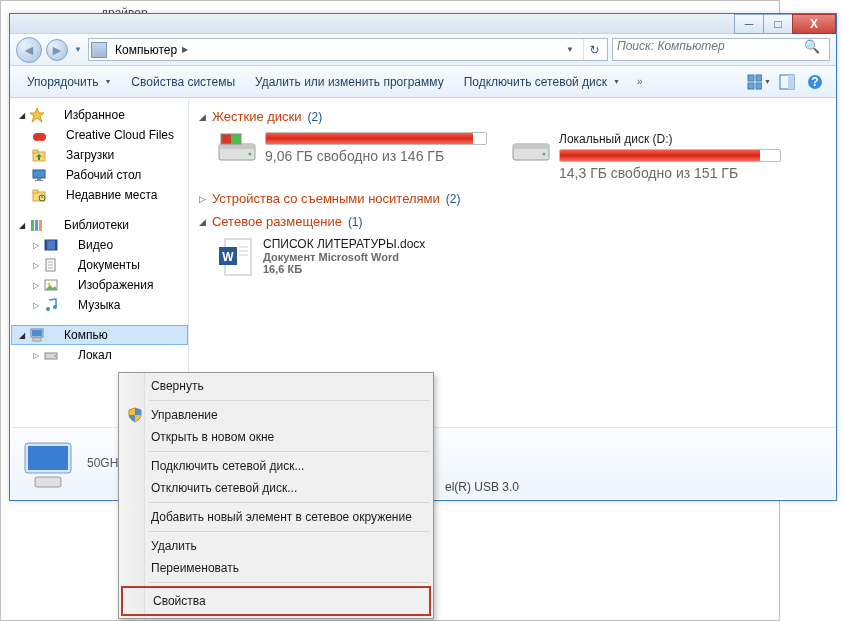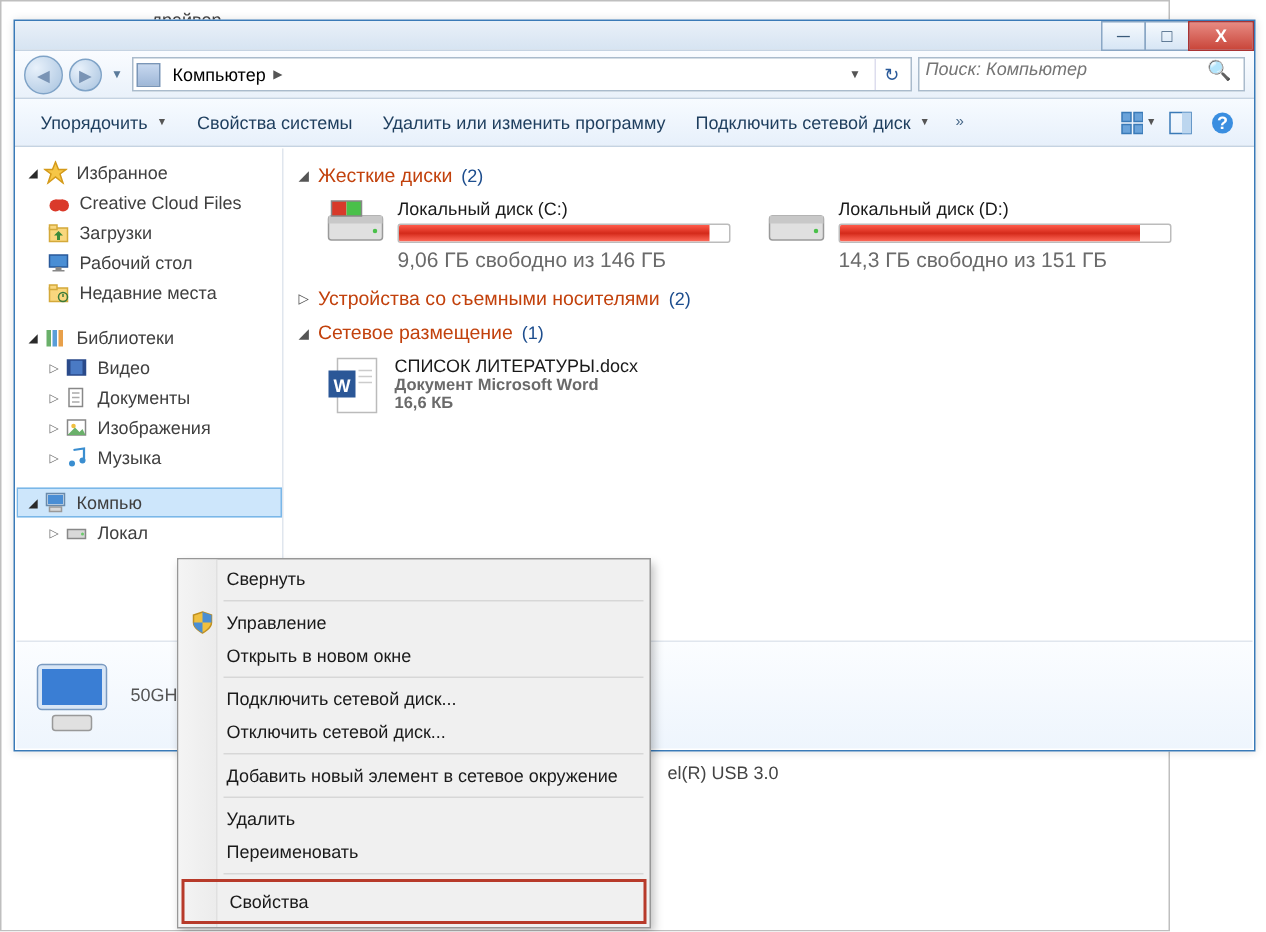--- a/index.html
+++ b/index.html
@@ -38,21 +38,21 @@
 
   .body-area { position: absolute; top: 85px; left: 1px; right: 1px; bottom: 1px; display: flex; background: #fff; }
 
   .nav-pane { width: 178px; border-right: 1px solid #e0e6ee; overflow: hidden; padding: 6px 0; }
   .tree-group { margin-bottom: 10px; }
   .tree-row { display: flex; align-items: center; height: 20px; padding-left: 6px; gap: 2px; white-space: nowrap; overflow: hidden; }
   .tree-row.selected { background: #cde6fb; border: 1px solid #7ab7e8; padding-left: 5px; }
   .tree-tw { width: 10px; font-size: 8px; color: #6a6a6a; text-align: center; }
   .tree-tw.expanded { color: #2a2a2a; }
   .tree-icon { width: 16px; height: 16px; display: inline-flex; align-items: center; justify-content: center; }
-  .tree-label { color: #404040; margin-left: 4px; }
+  .tree-label { color: #000000; margin-left: 17px; }
   .indent-1 { padding-left: 20px; }
 
   .content-pane { flex: 1; padding: 6px 10px; overflow: hidden; }
   .group-header { display: flex; align-items: center; gap: 6px; margin: 4px 0 8px 0; }
   .group-tw { font-size: 9px; color: #555; }
   .group-title { color: #c2410c; font-size: 13px; }
   .group-count { color: #1e4e8e; }
 
   .disk-row { display: flex; gap: 24px; margin-left: 18px; margin-bottom: 10px; }
   .disk-item { display: flex; gap: 8px; width: 270px; align-items: flex-start; }
@@ -315,21 +315,20 @@
         <div class="disk-item">
           <span class="disk-icon"><svg width="40" height="32">
                 <rect x="2" y="12" width="36" height="16" rx="2" fill="#e0e0e0" stroke="#9a9a9a"></rect>
                 <rect x="2" y="12" width="36" height="5" fill="#c8c8c8"></rect>
                 <circle cx="33" cy="22" r="1.5" fill="#4ac04a"></circle>
                 <rect x="4" y="2" width="10" height="10" fill="#d83a2a"></rect>
                 <rect x="14" y="2" width="10" height="10" fill="#4ac04a"></rect>
                 <rect x="4" y="2" width="20" height="10" fill="none" stroke="#888"></rect>
               </svg></span>
           <div class="disk-info">
-            <div class="disk-name">Локальный диск (C:)</div>
             <div class="disk-bar">
                 <div class="disk-fill" style="width:94%"></div>
               </div>
             <div class="disk-free">9,06 ГБ свободно из 146 ГБ</div>
           </div>
         </div>
         <div class="disk-item">
           <span class="disk-icon"><svg width="40" height="32">
                 <rect x="2" y="12" width="36" height="16" rx="2" fill="#e0e0e0" stroke="#9a9a9a"></rect>
                 <rect x="2" y="12" width="36" height="5" fill="#c8c8c8"></rect>
@@ -380,21 +379,21 @@
             <rect x="14" y="40" width="26" height="10" rx="2" fill="#e0e0e0" stroke="#999"></rect>
           </svg></span>
       <div class="details-text">
         <span>50GHz</span>
       </div>
     </div>
 
   </div>
 </div>
 
-<div style="position:absolute; left:445px; top:508px; color:#444; font-size:12px;">el(R) USB 3.0</div>
+<div style="position:absolute; left:445px; top:480px; color:#444; font-size:12px;">el(R) USB 3.0</div>
 
 <div class="context-menu">
   <div class="cm-gutter"></div>
   <div class="cm-item">
       <span>Свернуть</span>
     </div>
   <div class="cm-sep"></div>
   <div class="cm-item">
     <span class="cm-icon">
         <svg width="16" height="16">

